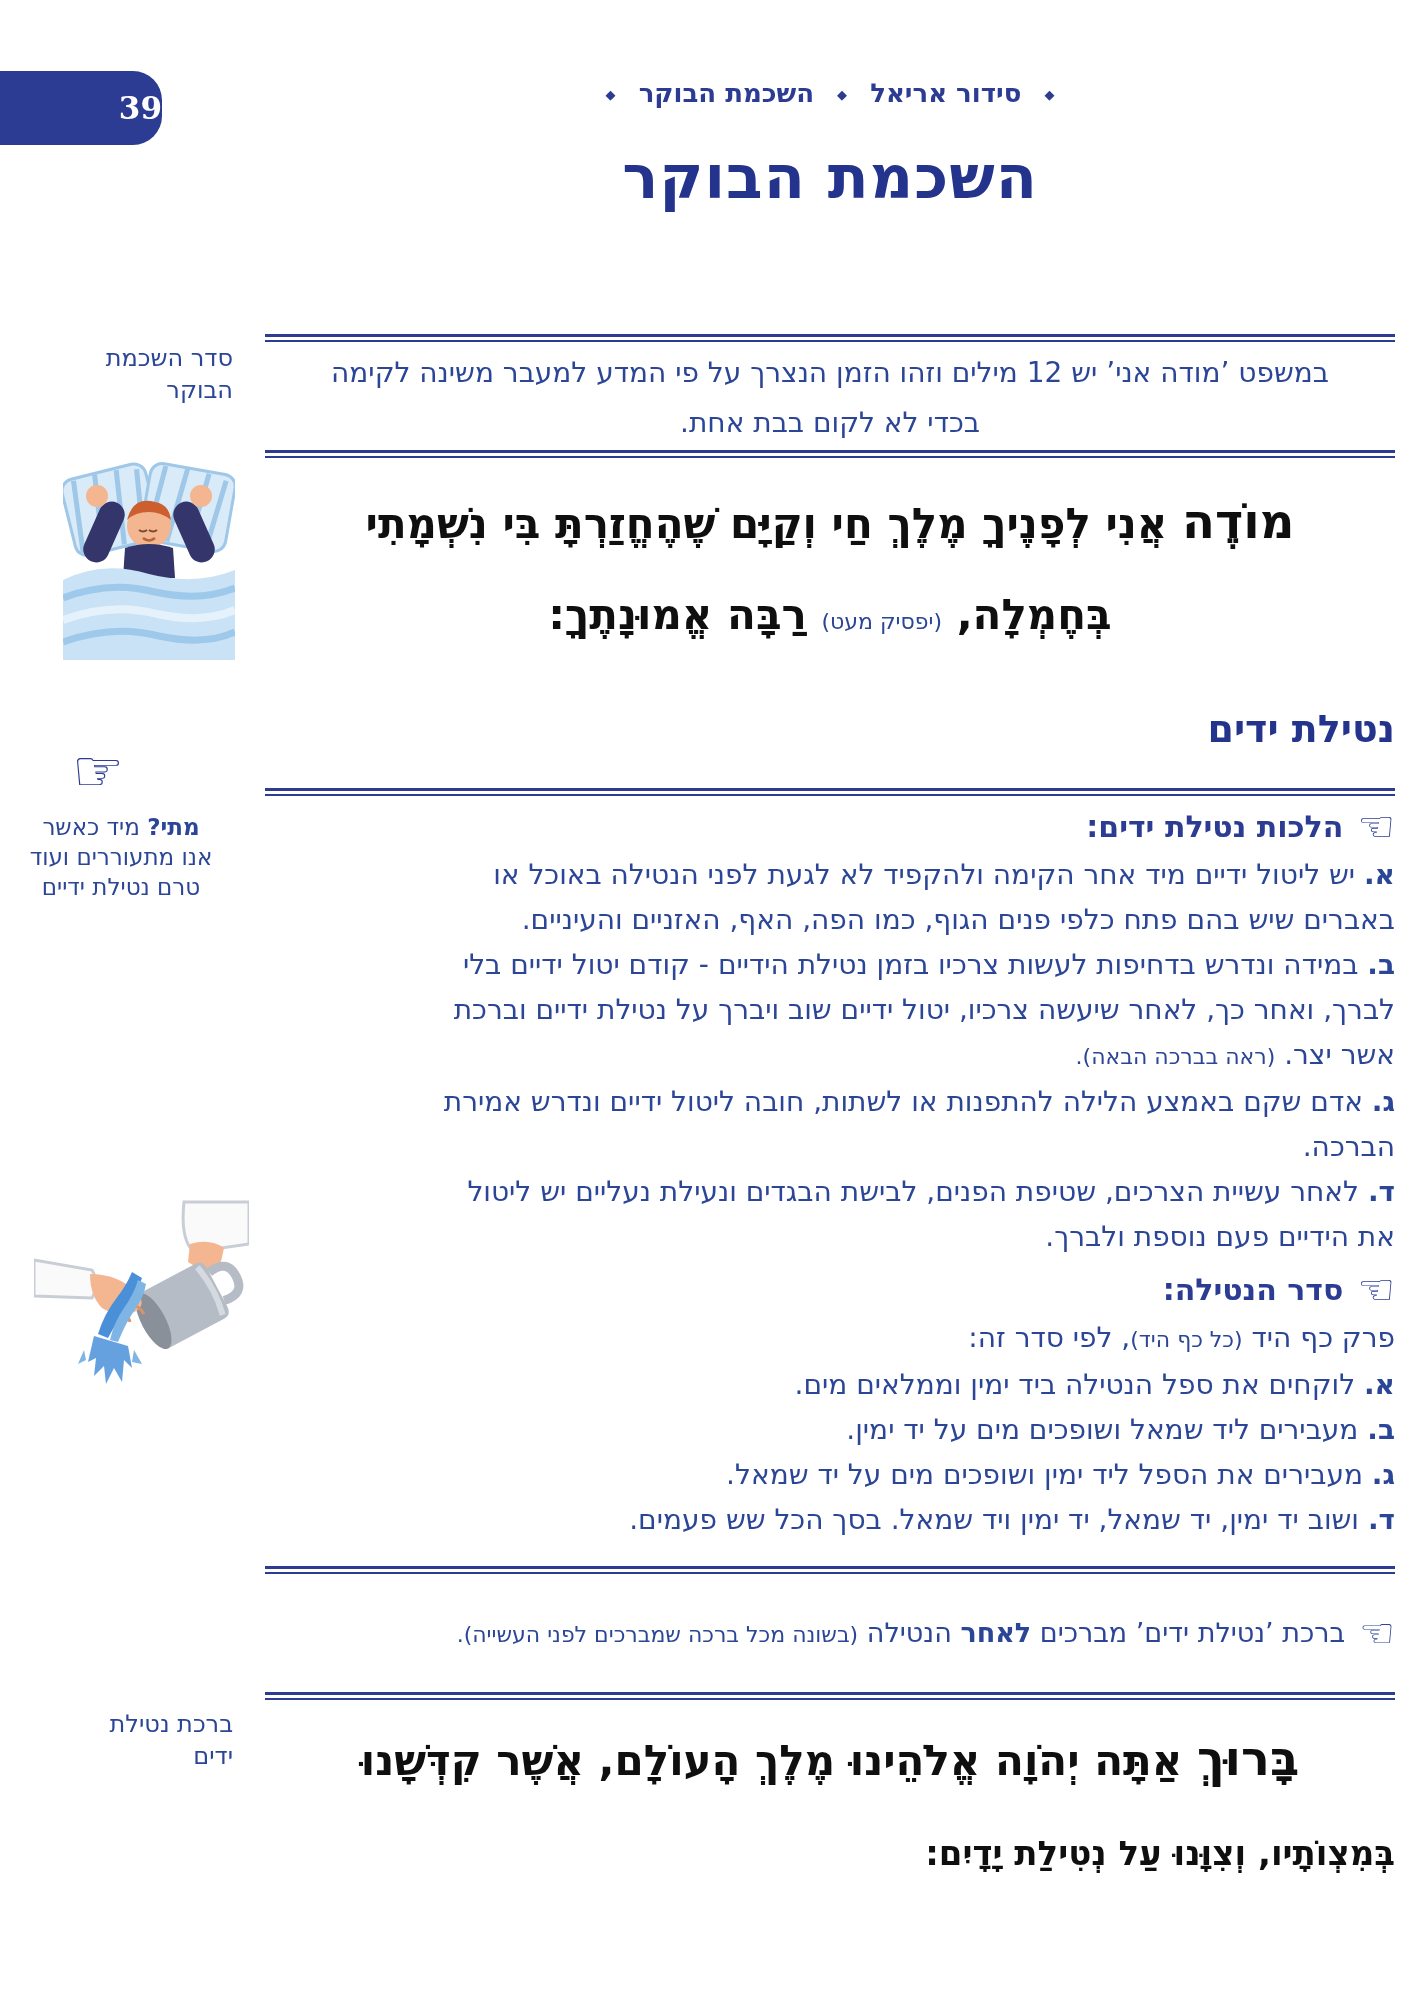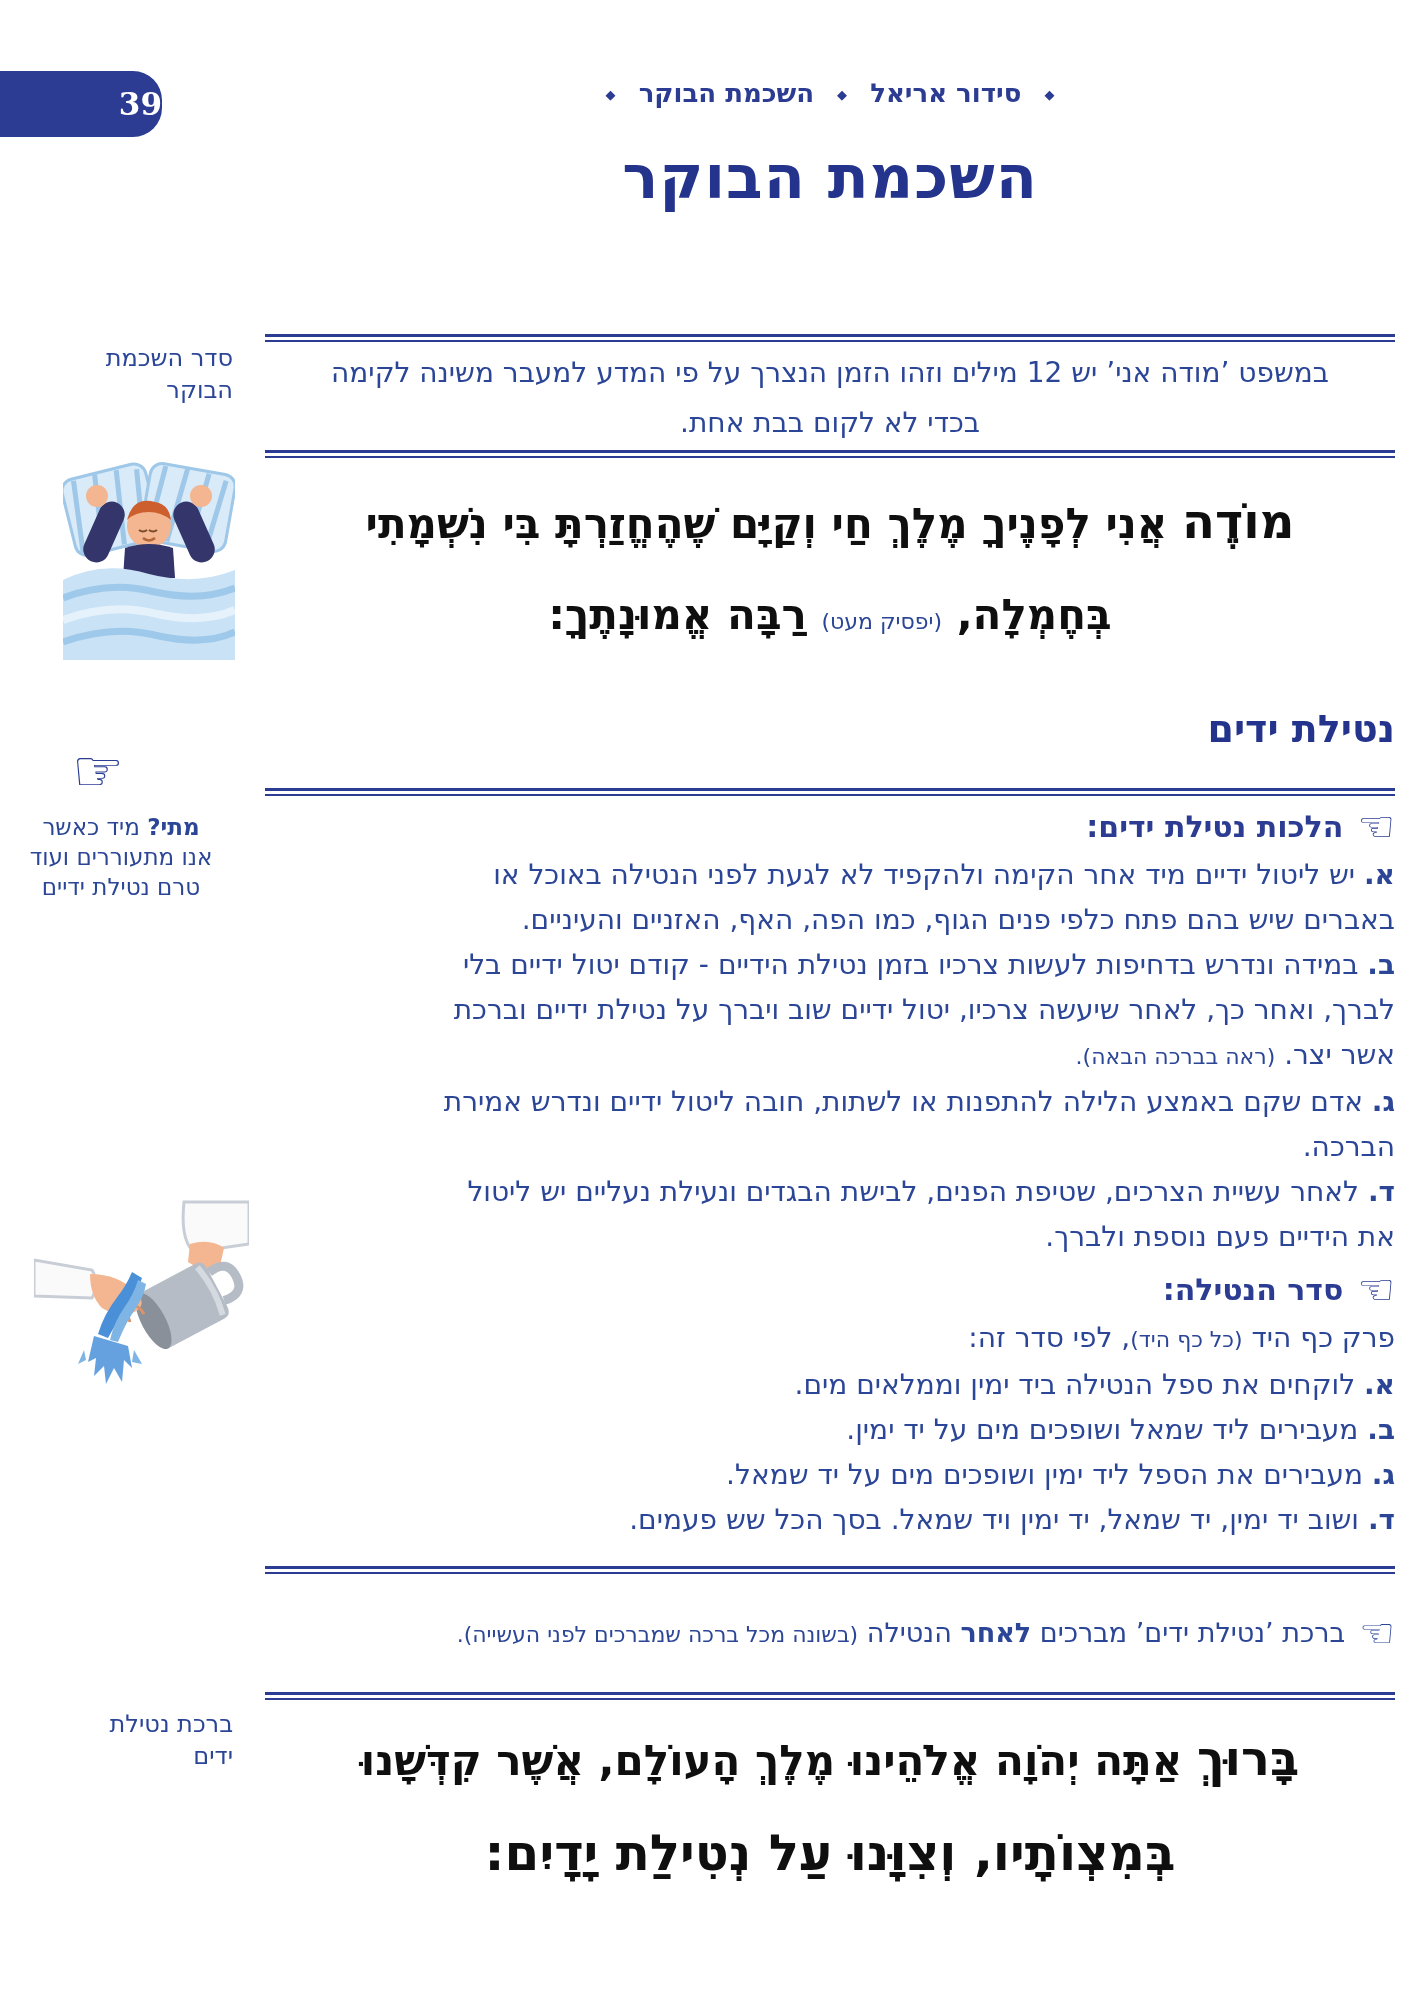--- a/index.html
+++ b/index.html
@@ -3,21 +3,21 @@
 <meta charset="utf-8">
 <style>
   html,body{margin:0;padding:0;background:#ffffff;}
   .page{
     position:relative;width:1417px;height:2008px;background:#fff;
     font-family:"DejaVu Sans",sans-serif;direction:rtl;overflow:hidden;
     color:#2c4697;
   }
   
   .page-tab{
-    position:absolute;left:0;top:71px;width:162px;height:66px;
+    position:absolute;left:0;top:71px;width:162px;height:74px;
     background:#2b3c92;border-radius:0 29px 29px 0;
     display:flex;align-items:center;justify-content:flex-end;
     box-sizing:border-box;
     color:#ffffff;font-family:"DejaVu Serif",serif;font-weight:bold;font-size:31px;
     direction:ltr;
   }
   .running-header{
     position:absolute;right:22px;top:78px;width:1130px;
     text-align:center;font-size:26px;color:#2b3c92;font-weight:bold;
   }
@@ -57,21 +57,21 @@
   .r4{margin-top:24px}
   .note-row{
     height:118px;display:flex;align-items:center;gap:14px;
     font-size:27px;color:#2c4697;white-space:nowrap;overflow:hidden;
   }
   .note-row .hand{font-size:40px;line-height:1;}
   .note-row .b{font-weight:bold;}
   .note-row .sm{font-size:22px;}
   .blessing{margin-top:10px;}
   .blessing .l1{font-size:42px;line-height:96px;}
-  .blessing .l2{font-size:50px;line-height:88px;}
+  .blessing .l2{font-size:34px;line-height:88px;text-align:right;}
   
   .mnote{position:absolute;color:#2c4697;font-size:24px;line-height:32px;text-align:right;}
   .mn-seder{right:1184px;left:36px;top:342px;}
   .mn-birkat{right:1184px;left:36px;top:1708px;}
   .mn-matai{left:28px;width:186px;top:812px;text-align:center;font-size:23px;line-height:30px;position:absolute;color:#2c4697;}
   .mn-matai .b{font-weight:bold;}
   .margin-hand{position:absolute;left:72px;top:742px;font-size:58px;color:#2b3c92;line-height:1;}
   .illus{position:absolute;}
   .illus-sleep{left:63px;top:452px;}
   .illus-wash{left:34px;top:1200px;}

